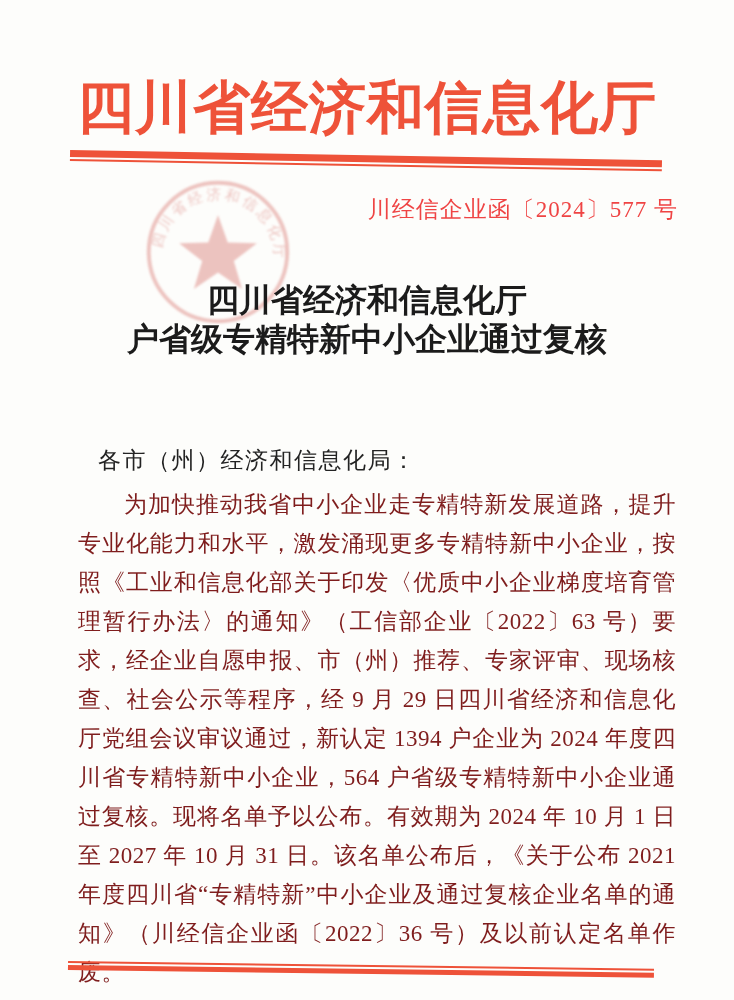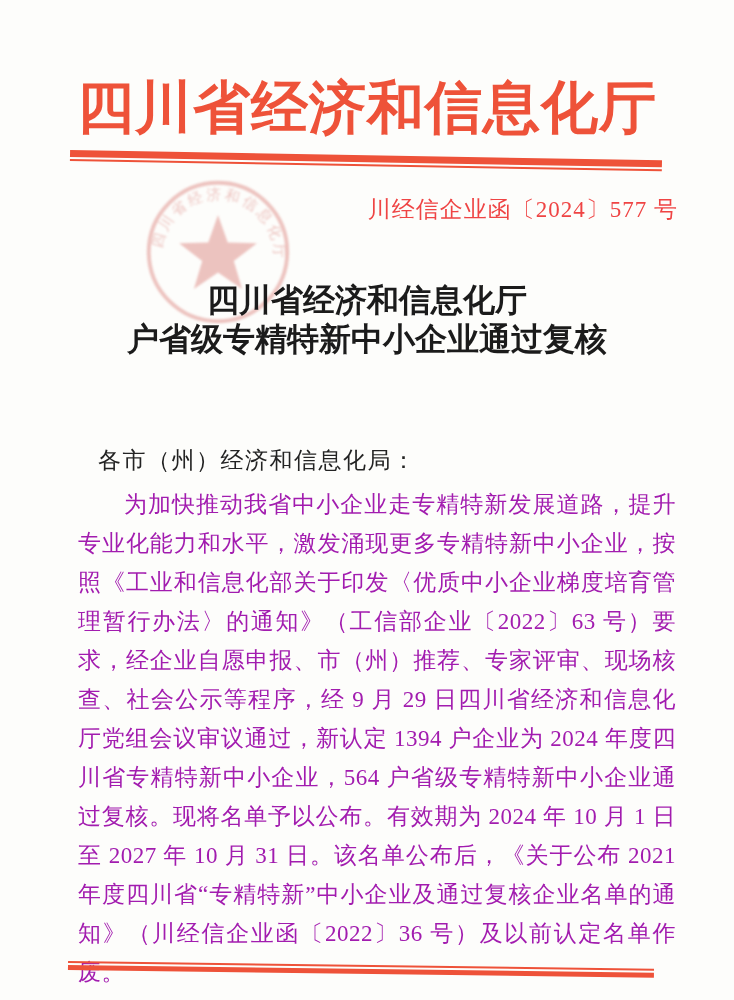--- a/index.html
+++ b/index.html
@@ -100,21 +100,21 @@
     position: absolute;
     top: 485px;
     left: 78px;
     width: 598px;
     margin: 0;
     font-size: 23px;
     line-height: 39px;
     text-align: justify;
     text-indent: 2em;
     letter-spacing: 0.5px;
-    color: #a21caf;
+    color: #7f1d1d;
   }
 
   
   .footer-rule {
     position: absolute;
     top: 961px;
     left: 68px;
     width: 586px;
     transform: rotate(0.75deg);
     transform-origin: left center;

